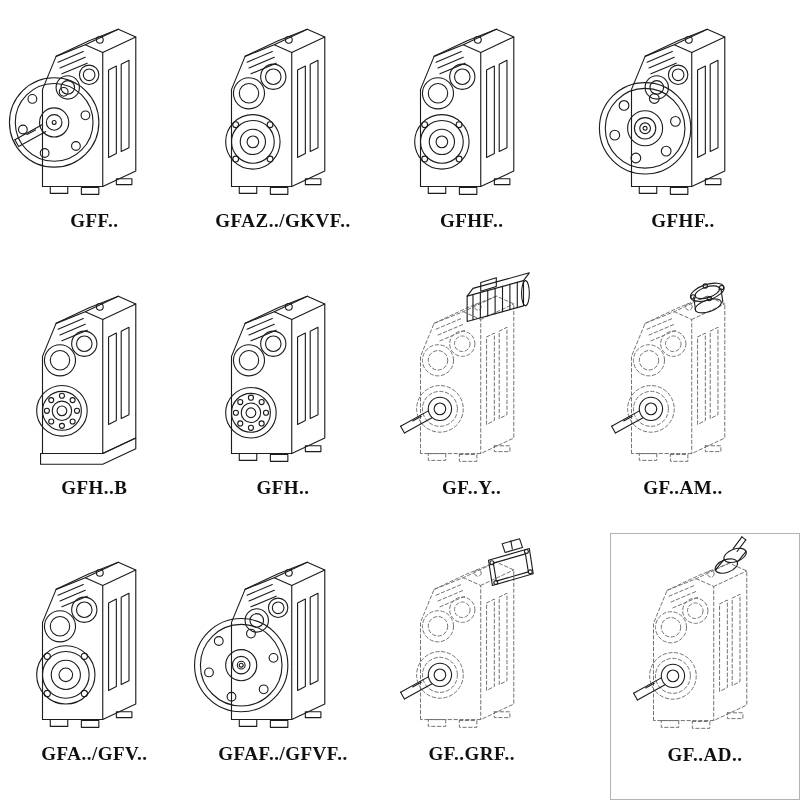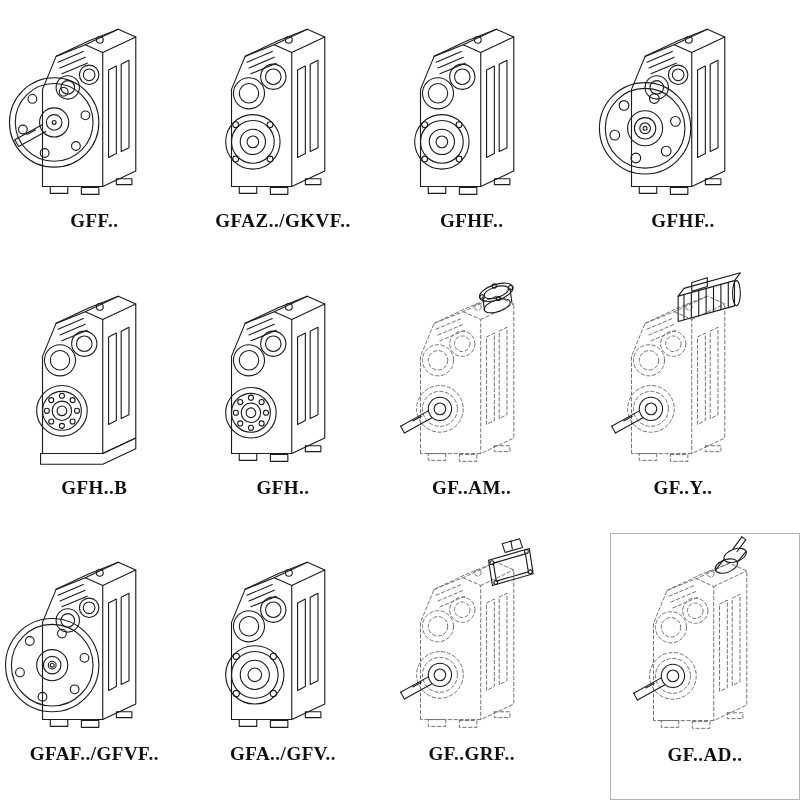--- a/index.html
+++ b/index.html
@@ -210,59 +210,20 @@
         <circle cx="77.5" cy="150.0" r="2.6" class="ln"></circle>
         <circle cx="73.0" cy="161.0" r="2.6" class="ln"></circle>
         <circle cx="62.0" cy="165.5" r="2.6" class="ln"></circle>
         <circle cx="51.0" cy="161.0" r="2.6" class="ln"></circle>
         <circle cx="46.5" cy="150.0" r="2.6" class="ln"></circle>
         <circle cx="51.0" cy="139.0" r="2.6" class="ln"></circle>
         <circle cx="62.0" cy="134.5" r="2.6" class="ln"></circle>
         <circle cx="73.0" cy="139.0" r="2.6" class="ln"></circle>
       </svg>
       <div class="label">GFH..</div>
-    </div>
-    <div class="cell">
-      <svg viewBox="0 0 190 212" class="drawing">
-        <path d="M42,192 L42,92 L56,58 L86,46 L120,30 L138,38 L138,176 L104,192 Z" class="dash"></path>
-        <path d="M86,46 L104,54 L104,192" class="dash"></path>
-        <path d="M104,54 L138,38" class="dash"></path>
-        <path d="M56,58 L90,42 L120,30" class="dash"></path>
-        <path d="M110,72 L118,68 L118,158 L110,162 Z" class="dash"></path>
-        <path d="M123,66 L131,62 L131,152 L123,156 Z" class="dash"></path>
-        <line x1="58" y1="64" x2="84" y2="53" class="dash"></line>
-        <line x1="60" y1="70" x2="86" y2="59" class="dash"></line>
-        <line x1="62" y1="76" x2="88" y2="65" class="dash"></line>
-        <circle cx="101" cy="41" r="3.5" class="dash"></circle>
-        <path d="M50,192 L68,192 L68,199 L50,199 Z" class="dash"></path>
-        <path d="M82,193 L100,193 L100,200 L82,200 Z" class="dash"></path>
-        <path d="M118,184 L134,184 L134,190 L118,190 Z" class="dash"></path>
-        <circle cx="60" cy="96" r="16" class="dash"></circle>
-        <circle cx="60" cy="96" r="10" class="dash"></circle>
-        <circle cx="85" cy="79" r="13" class="dash"></circle>
-        <circle cx="85" cy="79" r="8" class="dash"></circle>
-        <circle cx="62" cy="146" r="24" class="dash"></circle>
-        <circle cx="62" cy="146" r="18" class="dash"></circle>
-        <circle cx="62" cy="146" r="12" class="ln"></circle>
-        <circle cx="62" cy="146" r="6" class="ln"></circle>
-        <line x1="53.44" y1="155.32" x2="25.44" y2="170.84" class="ln"></line>
-        <line x1="49.56" y1="148.32" x2="21.56" y2="163.84" class="ln"></line>
-        <line x1="25.44" y1="170.84" x2="21.56" y2="163.84" class="ln"></line>
-        <line x1="42.75" y1="153.67" x2="34" y2="158.52" class="ln"></line>
-        <ellipse cx="120" cy="26" rx="18" ry="8" transform="rotate(-18 120 26)" class="ln"></ellipse>
-        <ellipse cx="120" cy="26" rx="13" ry="5.5" transform="rotate(-18 120 26)" class="ln"></ellipse>
-        <circle cx="134.7" cy="21.2" r="2.2" class="ln"></circle>
-        <circle cx="122.1" cy="32.5" r="2.2" class="ln"></circle>
-        <circle cx="105.3" cy="30.8" r="2.2" class="ln"></circle>
-        <circle cx="117.9" cy="19.5" r="2.2" class="ln"></circle>
-        <line x1="106" y1="31" x2="108" y2="45" class="ln"></line>
-        <line x1="134" y1="22" x2="136" y2="36" class="ln"></line>
-        <ellipse cx="121" cy="40" rx="14" ry="6" transform="rotate(-18 121 40)" class="ln"></ellipse>
-      </svg>
-      <div class="label">GF..AM..</div>
     </div>
     <div class="cell">
       <svg viewBox="0 0 190 212" class="drawing">
         <path d="M42,192 L42,92 L56,58 L86,46 L120,30 L138,38 L138,176 L104,192 Z" class="dash"></path>
         <path d="M86,46 L104,54 L104,192" class="dash"></path>
         <path d="M104,54 L138,38" class="dash"></path>
         <path d="M56,58 L90,42 L120,30" class="dash"></path>
         <path d="M110,72 L118,68 L118,158 L110,162 Z" class="dash"></path>
         <path d="M123,66 L131,62 L131,152 L123,156 Z" class="dash"></path>
         <line x1="58" y1="64" x2="84" y2="53" class="dash"></line>
@@ -293,20 +254,89 @@
         <line x1="126.4" y1="19.95862068965517" x2="126.4" y2="45.95862068965517" class="ln"></line>
         <line x1="134" y1="17.862068965517242" x2="134" y2="43.86206896551724" class="ln"></line>
         <line x1="141.6" y1="15.765517241379312" x2="141.6" y2="41.765517241379314" class="ln"></line>
         <ellipse cx="150" cy="27" rx="4" ry="13" transform="rotate(0 150 27)" class="ln"></ellipse>
         <path d="M104,16 L120,11 L120,20 L104,25 Z" class="ln"></path>
       </svg>
       <div class="label">GF..Y..</div>
     </div>
     <div class="cell">
       <svg viewBox="0 0 190 212" class="drawing">
+        <path d="M42,192 L42,92 L56,58 L86,46 L120,30 L138,38 L138,176 L104,192 Z" class="dash"></path>
+        <path d="M86,46 L104,54 L104,192" class="dash"></path>
+        <path d="M104,54 L138,38" class="dash"></path>
+        <path d="M56,58 L90,42 L120,30" class="dash"></path>
+        <path d="M110,72 L118,68 L118,158 L110,162 Z" class="dash"></path>
+        <path d="M123,66 L131,62 L131,152 L123,156 Z" class="dash"></path>
+        <line x1="58" y1="64" x2="84" y2="53" class="dash"></line>
+        <line x1="60" y1="70" x2="86" y2="59" class="dash"></line>
+        <line x1="62" y1="76" x2="88" y2="65" class="dash"></line>
+        <circle cx="101" cy="41" r="3.5" class="dash"></circle>
+        <path d="M50,192 L68,192 L68,199 L50,199 Z" class="dash"></path>
+        <path d="M82,193 L100,193 L100,200 L82,200 Z" class="dash"></path>
+        <path d="M118,184 L134,184 L134,190 L118,190 Z" class="dash"></path>
+        <circle cx="60" cy="96" r="16" class="dash"></circle>
+        <circle cx="60" cy="96" r="10" class="dash"></circle>
+        <circle cx="85" cy="79" r="13" class="dash"></circle>
+        <circle cx="85" cy="79" r="8" class="dash"></circle>
+        <circle cx="62" cy="146" r="24" class="dash"></circle>
+        <circle cx="62" cy="146" r="18" class="dash"></circle>
+        <circle cx="62" cy="146" r="12" class="ln"></circle>
+        <circle cx="62" cy="146" r="6" class="ln"></circle>
+        <line x1="53.44" y1="155.32" x2="25.44" y2="170.84" class="ln"></line>
+        <line x1="49.56" y1="148.32" x2="21.56" y2="163.84" class="ln"></line>
+        <line x1="25.44" y1="170.84" x2="21.56" y2="163.84" class="ln"></line>
+        <line x1="42.75" y1="153.67" x2="34" y2="158.52" class="ln"></line>
+        <ellipse cx="120" cy="26" rx="18" ry="8" transform="rotate(-18 120 26)" class="ln"></ellipse>
+        <ellipse cx="120" cy="26" rx="13" ry="5.5" transform="rotate(-18 120 26)" class="ln"></ellipse>
+        <circle cx="134.7" cy="21.2" r="2.2" class="ln"></circle>
+        <circle cx="122.1" cy="32.5" r="2.2" class="ln"></circle>
+        <circle cx="105.3" cy="30.8" r="2.2" class="ln"></circle>
+        <circle cx="117.9" cy="19.5" r="2.2" class="ln"></circle>
+        <line x1="106" y1="31" x2="108" y2="45" class="ln"></line>
+        <line x1="134" y1="22" x2="136" y2="36" class="ln"></line>
+        <ellipse cx="121" cy="40" rx="14" ry="6" transform="rotate(-18 121 40)" class="ln"></ellipse>
+      </svg>
+      <div class="label">GF..AM..</div>
+    </div>
+    <div class="cell">
+      <svg viewBox="0 0 190 212" class="drawing">
+        <path d="M42,192 L42,92 L56,58 L86,46 L120,30 L138,38 L138,176 L104,192 Z" class="ln"></path>
+        <path d="M86,46 L104,54 L104,192" class="ln"></path>
+        <path d="M104,54 L138,38" class="ln"></path>
+        <path d="M56,58 L90,42 L120,30" class="ln"></path>
+        <path d="M110,72 L118,68 L118,158 L110,162 Z" class="ln"></path>
+        <path d="M123,66 L131,62 L131,152 L123,156 Z" class="ln"></path>
+        <line x1="58" y1="64" x2="84" y2="53" class="ln"></line>
+        <line x1="60" y1="70" x2="86" y2="59" class="ln"></line>
+        <line x1="62" y1="76" x2="88" y2="65" class="ln"></line>
+        <circle cx="101" cy="41" r="3.5" class="ln"></circle>
+        <path d="M50,192 L68,192 L68,199 L50,199 Z" class="ln"></path>
+        <path d="M82,193 L100,193 L100,200 L82,200 Z" class="ln"></path>
+        <path d="M118,184 L134,184 L134,190 L118,190 Z" class="ln"></path>
+        <circle cx="60" cy="96" r="16" class="ln"></circle>
+        <circle cx="60" cy="96" r="10" class="ln"></circle>
+        <circle cx="85" cy="79" r="13" class="ln"></circle>
+        <circle cx="85" cy="79" r="8" class="ln"></circle>
+        <circle cx="66" cy="146" r="30" class="ln"></circle>
+        <circle cx="66" cy="146" r="24" class="ln"></circle>
+        <circle cx="66" cy="146" r="15" class="ln"></circle>
+        <circle cx="66" cy="146" r="7" class="ln"></circle>
+        <circle cx="85.1" cy="165.1" r="3.2" class="ln"></circle>
+        <circle cx="46.9" cy="165.1" r="3.2" class="ln"></circle>
+        <circle cx="46.9" cy="126.9" r="3.2" class="ln"></circle>
+        <circle cx="85.1" cy="126.9" r="3.2" class="ln"></circle>
+      </svg>
+      <div class="label">GFA../GFV..</div>
+    </div>
+    <div class="cell">
+      <svg viewBox="0 0 190 212" class="drawing">
         <path d="M42,192 L42,92 L56,58 L86,46 L120,30 L138,38 L138,176 L104,192 Z" class="ln"></path>
         <path d="M86,46 L104,54 L104,192" class="ln"></path>
         <path d="M104,54 L138,38" class="ln"></path>
         <path d="M56,58 L90,42 L120,30" class="ln"></path>
         <path d="M110,72 L118,68 L118,158 L110,162 Z" class="ln"></path>
         <path d="M123,66 L131,62 L131,152 L123,156 Z" class="ln"></path>
         <line x1="58" y1="64" x2="84" y2="53" class="ln"></line>
         <line x1="60" y1="70" x2="86" y2="59" class="ln"></line>
         <line x1="62" y1="76" x2="88" y2="65" class="ln"></line>
         <circle cx="101" cy="41" r="3.5" class="ln"></circle>
@@ -324,50 +354,20 @@
         <circle cx="75.1" cy="160.9" r="4.5" class="ln"></circle>
         <circle cx="42.0" cy="168.5" r="4.5" class="ln"></circle>
         <circle cx="18.8" cy="143.5" r="4.5" class="ln"></circle>
         <circle cx="28.9" cy="111.1" r="4.5" class="ln"></circle>
         <circle cx="52" cy="136" r="16" class="ln"></circle>
         <circle cx="52" cy="136" r="9" class="ln"></circle>
         <circle cx="52" cy="136" r="4" class="ln"></circle>
         <circle cx="52" cy="136" r="2" class="ln"></circle>
       </svg>
       <div class="label">GFAF../GFVF..</div>
-    </div>
-    <div class="cell">
-      <svg viewBox="0 0 190 212" class="drawing">
-        <path d="M42,192 L42,92 L56,58 L86,46 L120,30 L138,38 L138,176 L104,192 Z" class="ln"></path>
-        <path d="M86,46 L104,54 L104,192" class="ln"></path>
-        <path d="M104,54 L138,38" class="ln"></path>
-        <path d="M56,58 L90,42 L120,30" class="ln"></path>
-        <path d="M110,72 L118,68 L118,158 L110,162 Z" class="ln"></path>
-        <path d="M123,66 L131,62 L131,152 L123,156 Z" class="ln"></path>
-        <line x1="58" y1="64" x2="84" y2="53" class="ln"></line>
-        <line x1="60" y1="70" x2="86" y2="59" class="ln"></line>
-        <line x1="62" y1="76" x2="88" y2="65" class="ln"></line>
-        <circle cx="101" cy="41" r="3.5" class="ln"></circle>
-        <path d="M50,192 L68,192 L68,199 L50,199 Z" class="ln"></path>
-        <path d="M82,193 L100,193 L100,200 L82,200 Z" class="ln"></path>
-        <path d="M118,184 L134,184 L134,190 L118,190 Z" class="ln"></path>
-        <circle cx="60" cy="96" r="16" class="ln"></circle>
-        <circle cx="60" cy="96" r="10" class="ln"></circle>
-        <circle cx="85" cy="79" r="13" class="ln"></circle>
-        <circle cx="85" cy="79" r="8" class="ln"></circle>
-        <circle cx="66" cy="146" r="30" class="ln"></circle>
-        <circle cx="66" cy="146" r="24" class="ln"></circle>
-        <circle cx="66" cy="146" r="15" class="ln"></circle>
-        <circle cx="66" cy="146" r="7" class="ln"></circle>
-        <circle cx="85.1" cy="165.1" r="3.2" class="ln"></circle>
-        <circle cx="46.9" cy="165.1" r="3.2" class="ln"></circle>
-        <circle cx="46.9" cy="126.9" r="3.2" class="ln"></circle>
-        <circle cx="85.1" cy="126.9" r="3.2" class="ln"></circle>
-      </svg>
-      <div class="label">GFA../GFV..</div>
     </div>
     <div class="cell">
       <svg viewBox="0 0 190 212" class="drawing">
         <path d="M42,192 L42,92 L56,58 L86,46 L120,30 L138,38 L138,176 L104,192 Z" class="dash"></path>
         <path d="M86,46 L104,54 L104,192" class="dash"></path>
         <path d="M104,54 L138,38" class="dash"></path>
         <path d="M56,58 L90,42 L120,30" class="dash"></path>
         <path d="M110,72 L118,68 L118,158 L110,162 Z" class="dash"></path>
         <path d="M123,66 L131,62 L131,152 L123,156 Z" class="dash"></path>
         <line x1="58" y1="64" x2="84" y2="53" class="dash"></line>

